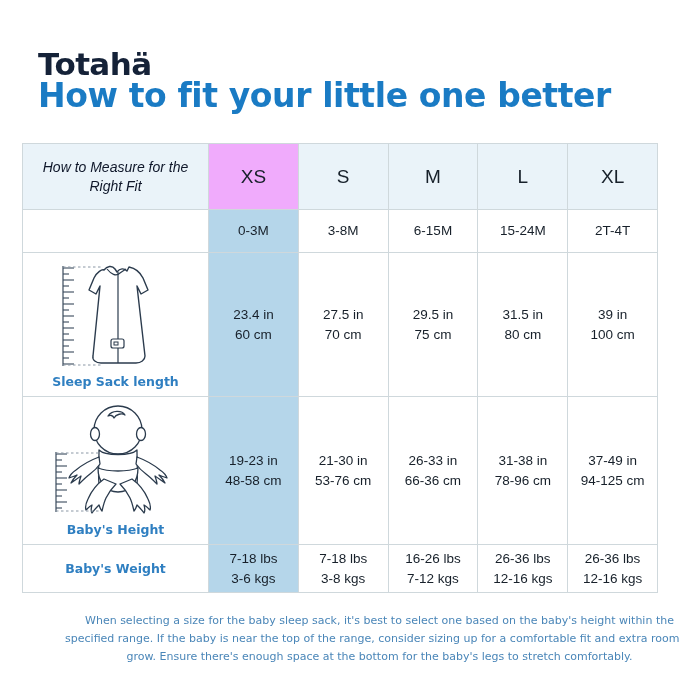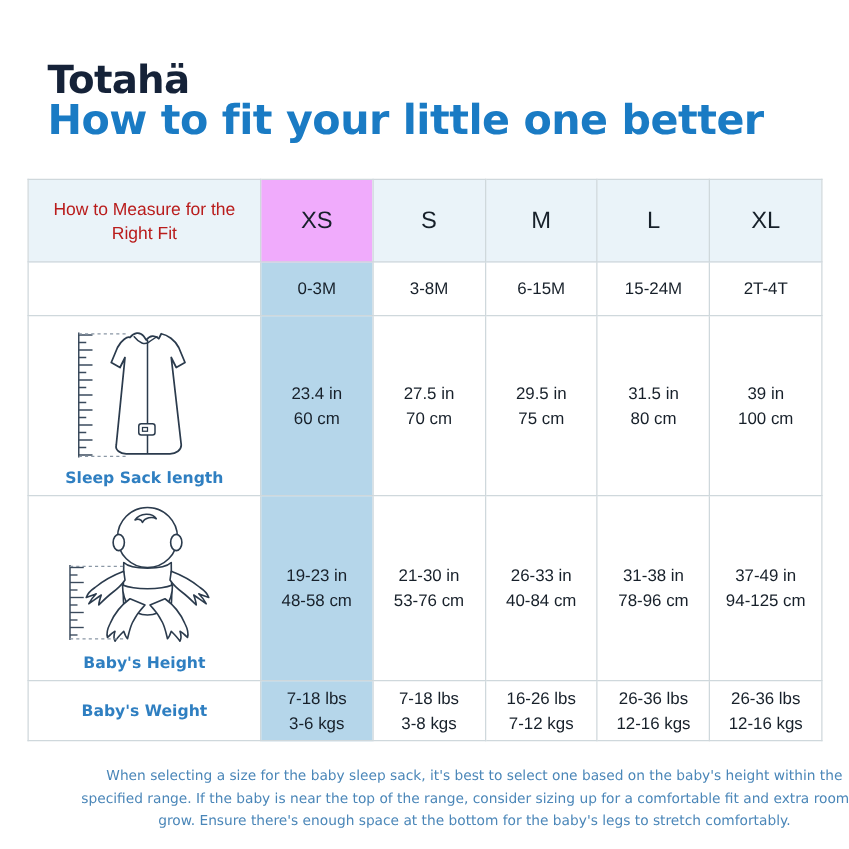--- a/index.html
+++ b/index.html
@@ -68,23 +68,24 @@
   .col-size  { width: 89.8px; }
 
   
   .hdr-row th {
     background: #eaf3f9;
     height: 66px;
     font-weight: 400;
   }
   .hdr-row th.first-hdr {
     font-size: 14px;
-    color: #b91c1c;
+    color: #0f172a;
     line-height: 1.35;
     padding: 0 14px;
+    font-style: italic;
   }
   .hdr-row th.size-hdr {
     font-size: 19px;
     color: #17202a;
   }
   .hdr-row th.hl { background: #f0abfc; }
 
   
   td.hl { background: #b5d6ea; }
   td.val { line-height: 1.45; font-size: 13.5px; }
@@ -302,21 +303,21 @@
     <td class="val hl">
       <div>19-23 in</div>
       <div>48-58 cm</div>
     </td>
     <td class="val">
       <div>21-30 in</div>
       <div>53-76 cm</div>
     </td>
     <td class="val">
       <div>26-33 in</div>
-      <div>40-84 cm</div>
+      <div>66-36 cm</div>
     </td>
     <td class="val">
       <div>31-38 in</div>
       <div>78-96 cm</div>
     </td>
     <td class="val">
       <div>37-49 in</div>
       <div>94-125 cm</div>
     </td>
   </tr>

